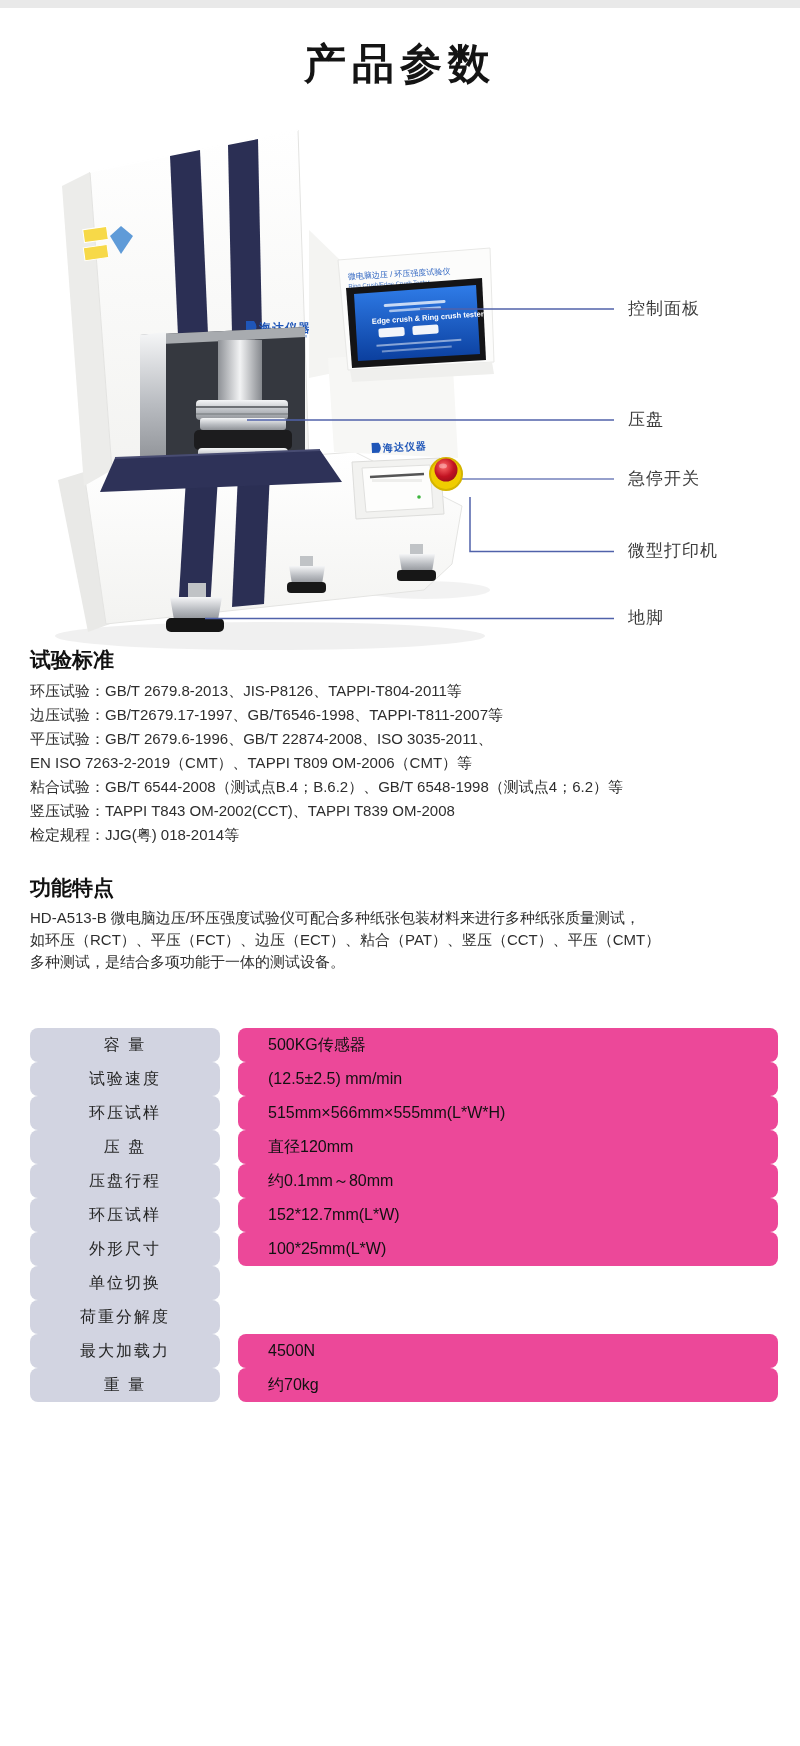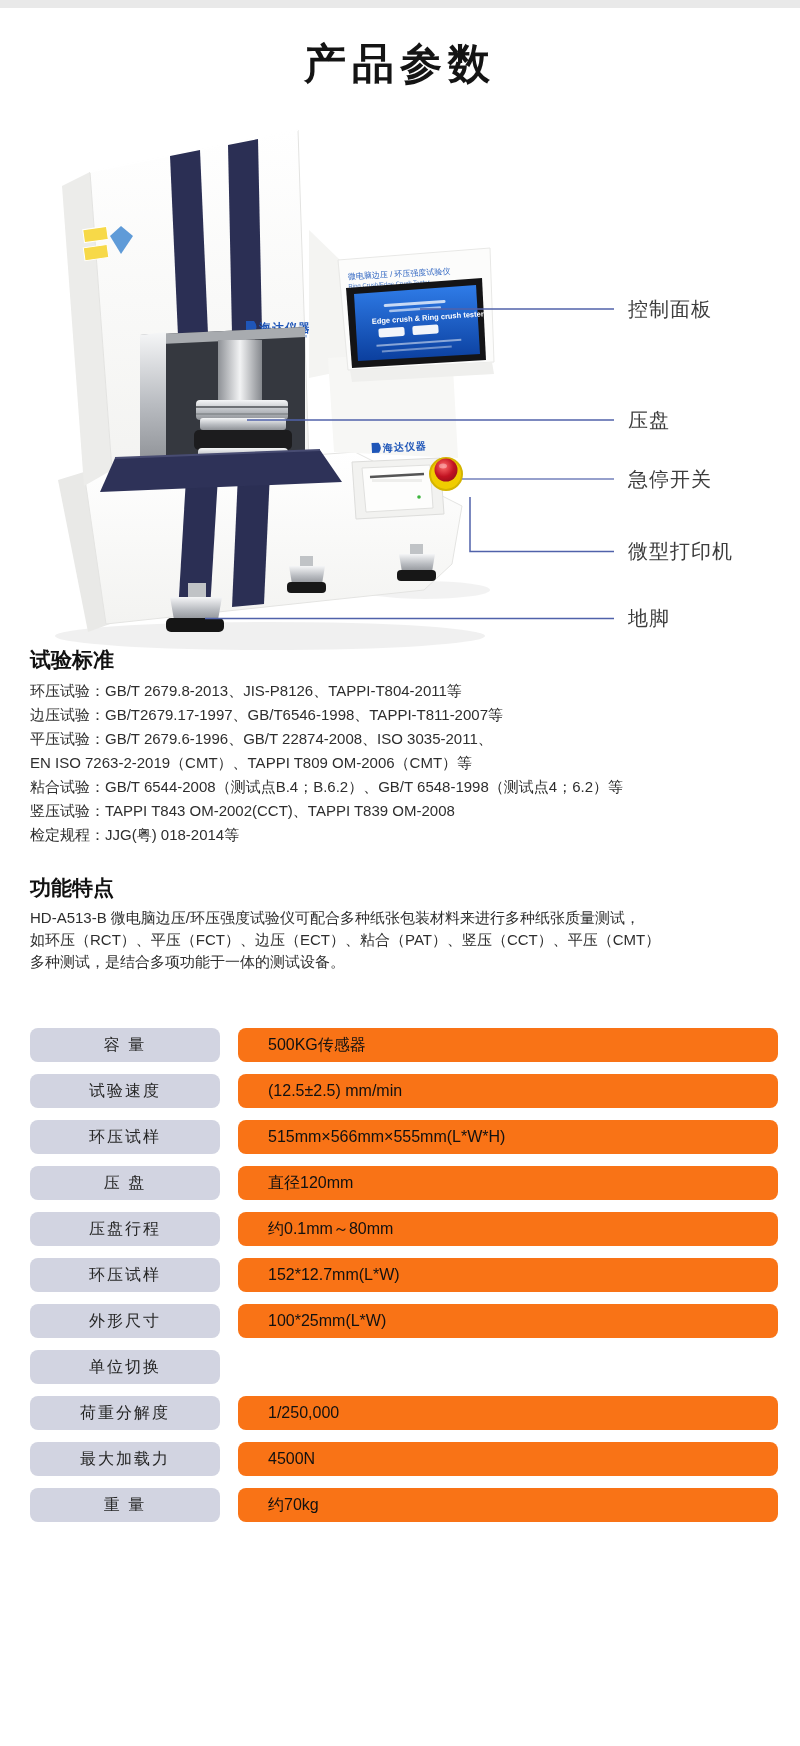--- a/index.html
+++ b/index.html
@@ -3,31 +3,31 @@
 <meta charset="utf-8">
 <style>
   html,body{margin:0;padding:0;background:#fff;}
   .page{position:relative;width:800px;height:1746px;background:#fff;overflow:hidden;
         font-family:"Liberation Sans","DejaVu Sans",sans-serif;}
   .top-strip{position:absolute;top:0;left:0;width:800px;height:8px;background:#e9e9e9;}
   .title{position:absolute;top:40px;left:0;width:800px;margin:0;text-align:center;
          font-size:42px;line-height:48px;font-weight:600;letter-spacing:6px;color:#141414;}
   .figure{position:absolute;top:78px;left:0;width:800px;height:585px;}
   .figure svg{position:absolute;top:0;left:0;}
-  .callout{position:absolute;left:628px;font-size:20px;line-height:24px;color:#3c3c3c;
+  .callout{position:absolute;left:628px;font-size:17px;line-height:24px;color:#3c3c3c;
            letter-spacing:1px;white-space:nowrap;}
   .sec{position:absolute;left:30px;width:745px;color:#2e2e2e;}
   .sec h2{margin:0 0 7px 0;font-size:21px;line-height:24px;font-weight:700;color:#111;}
   .std-line{font-size:15px;line-height:24px;white-space:nowrap;}
   .feat-line{font-size:15px;line-height:22px;white-space:nowrap;}
   .spec-table{position:absolute;top:1028px;left:30px;width:748px;}
-  .spec-row{display:flex;height:34px;margin-bottom:12px;}
+  .spec-row{display:flex;height:34px;}
   .spec-label{width:190px;background:#d2d4e1;border-radius:8px;display:flex;align-items:center;
               justify-content:center;font-size:16px;color:#262626;letter-spacing:2px;}
-  .spec-value{flex:1;margin-left:18px;background:#f97316;border-radius:8px;display:flex;
+  .spec-value{flex:1;margin-left:18px;background:#ec4899;border-radius:8px;display:flex;
               align-items:center;padding-left:30px;font-size:16px;color:#111;}
 </style>
 </head>
 <body>
 
 <div class="page">
 
   <div class="top-strip"></div>
 
   <h1 class="title">产品参数</h1>
@@ -232,21 +232,20 @@
     </div>
     <div class="spec-row">
       <div class="spec-label">外形尺寸</div>
       <div class="spec-value">100*25mm(L*W)</div>
     </div>
     <div class="spec-row">
       <div class="spec-label">单位切换</div>
     </div>
     <div class="spec-row">
       <div class="spec-label">荷重分解度</div>
-      <div class="spec-value">1/250,000</div>
     </div>
     <div class="spec-row">
       <div class="spec-label">最大加载力</div>
       <div class="spec-value">4500N</div>
     </div>
     <div class="spec-row">
       <div class="spec-label">重 量</div>
       <div class="spec-value">约70kg</div>
     </div>
   </div>

